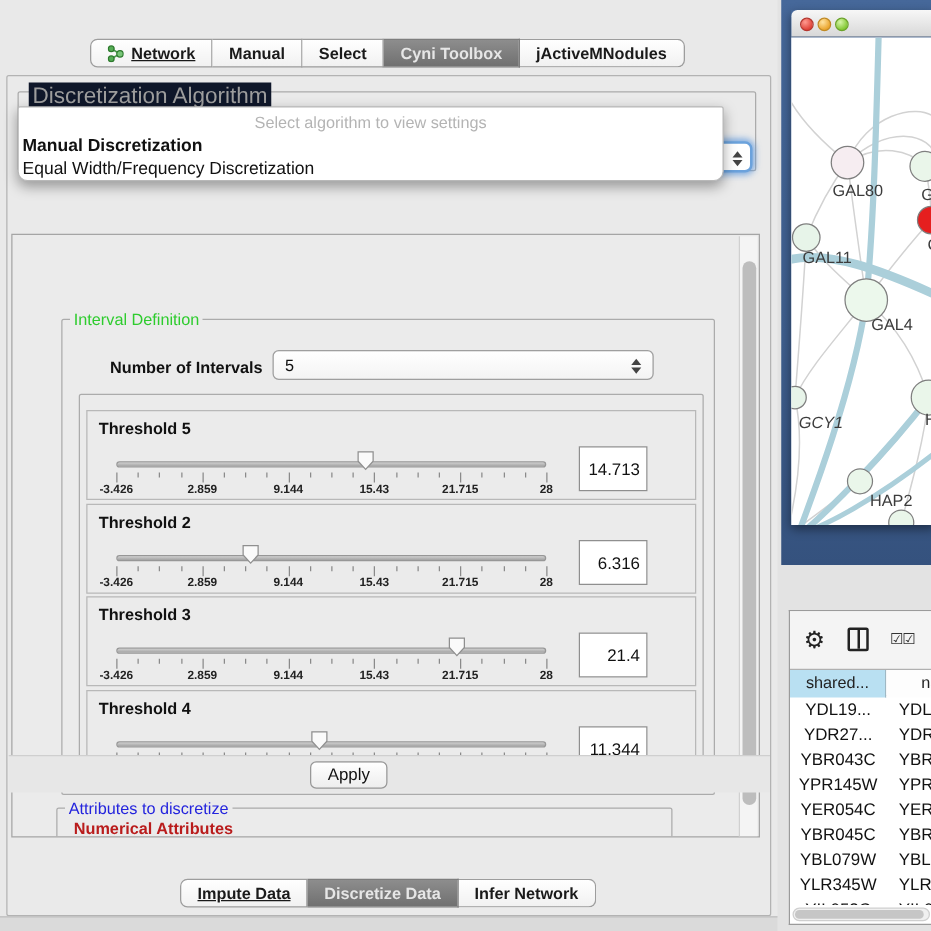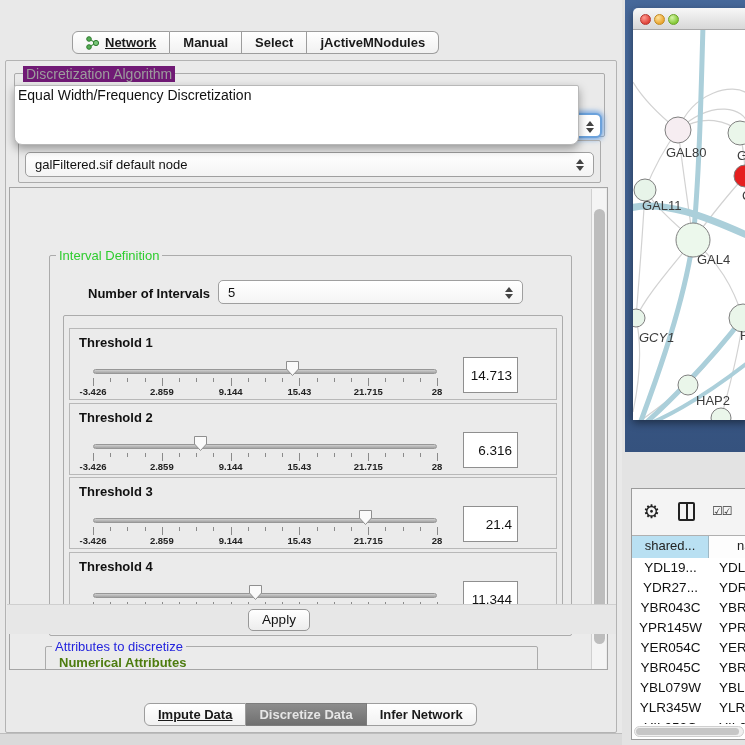--- a/index.html
+++ b/index.html
@@ -22,21 +22,21 @@
   .seg:last-child { border-radius:0 6px 6px 0;justify-content:center; }
   .seg.sel { background:linear-gradient(#8d8d8d,#707070); color:#e6e6e6; border-color:#7d7d7d; }
   #net-tab-icon { margin-right:6px; }
 
   
   #cp-body { position:absolute; left:5px; top:60px; width:612px; height:673px;
              background:#eaeaea; border:1px solid #b3b3b3; border-radius:2px; }
 
   
   #algo-group { position:absolute; left:8px; top:12px; width:591px; height:64px; border:1px solid #ababab; border-radius:2px; }
-  #algo-group-title { position:absolute; left:8px; top:-8px; background:#701a75; padding:0 3px; font-size:14px; color:#9d9d9d; }
+  #algo-group-title { position:absolute; left:8px; top:-8px; background:#0f172a; padding:0 3px; font-size:18px; color:#9d9d9d; }
   #algo-combo { position:absolute; left:17px; top:39px; width:570px; height:25px; background:#fff;
                 border:2px solid #6ba2dc; border-radius:6px; box-shadow:0 0 5px 2px rgba(90,150,220,.75); }
   #algo-combo .stepper { right:3px; }
 
   
   #algo-popup { position:absolute; left:8px; top:24px; width:565px; height:60px; background:#fff;
                 border:1px solid #b8b8b8; border-radius:2px 2px 8px 8px; box-shadow:0 4px 10px rgba(0,0,0,.35); z-index:30; }
   #algo-popup .ph { margin-top:3px; text-align:center; font-size:13px; color:#b4b4b4; height:18px; line-height:18px; }
   #algo-popup .opt { font-size:14px; color:#111; height:18px; line-height:18px; padding-left:3px; white-space:nowrap; }
   #algo-popup .opt.bold { font-weight:bold; }
@@ -76,21 +76,21 @@
            background:linear-gradient(#cfcfcf,#a3a3a3); border:1px solid #979797; }
   .thumb-svg { position:absolute; top:31px; margin-left:-7px; }
   .ticks { position:absolute; left:0; top:49px; width:344px; height:8px; }
   .ticks i { position:absolute; top:0; width:1px; background:#8a8a8a; }
   .tick-labels { position:absolute; left:0; top:57px; width:344px; height:12px; }
   .tick-labels span { position:absolute; transform:translateX(-50%); font-size:9.5px; font-weight:bold; color:#222; white-space:nowrap; }
   .thr-value { position:absolute; left:393px; top:28px; width:55px; height:36px; background:#fff; border:1px solid #8f8f8f;
                font-family:"Liberation Sans",sans-serif; font-size:13.5px; color:#111; text-align:right; padding-right:5px; }
 
   #attr-group { left:35px; top:458px; width:493px; height:150px; }
-  #attr-list-label { position:absolute; left:13px; top:8px; font-size:13px; font-weight:bold; color:#4d7c0f; }
+  #attr-list-label { position:absolute; left:13px; top:8px; font-size:13px; font-weight:bold; color:#b91c1c; }
 
   #apply-row { position:absolute; left:1px; top:543px; width:609px; height:30px; background:#e7e7e7; border-top:1px solid #cfcfcf; }
   #apply-btn { position:absolute; left:241px; top:4px; width:62px; height:22px; background:linear-gradient(#ffffff,#ededed);
                border:1px solid #989898; border-radius:5px; font-size:13.5px; color:#111; text-align:center; line-height:20px; }
 
   #bottom-tabs { position:absolute; left:138px; top:642px; height:23px; display:flex; }
 
   #bottom-strip { position:absolute; left:0; top:733px; width:745px; height:12px; background:#dadada; border-top:1px solid #bdbdbd; }
 
   
@@ -144,69 +144,64 @@
           <circle cx="10" cy="7" r="2.6" fill="#77c577" stroke="#2e7a2e"></circle>
         </svg>
         <span>Network</span>
       </div>
       <div class="seg">
           <span>Manual</span>
         </div>
       <div class="seg">
           <span>Select</span>
         </div>
+      <div class="seg sel">
+          <span>Cyni Toolbox</span>
+        </div>
       <div class="seg">
           <span>jActiveMNodules</span>
         </div>
     </div>
 
     <div id="cp-body">
 
       <div id="algo-group" class="groupbox">
         <div id="algo-group-title">Discretization Algorithm</div>
         <div id="algo-combo">
           <div class="stepper">
               <i class="tri-up"></i>
               <i class="tri-dn"></i>
             </div>
         </div>
       </div>
 
       <div id="algo-popup">
+        <div class="ph">Select algorithm to view settings</div>
+        <div class="opt bold">Manual Discretization</div>
         <div class="opt">Equal Width/Frequency Discretization</div>
       </div>
 
-      <div id="tabledata-group" class="groupbox">
-        <div id="tabledata-title">Table Data</div>
-        <div id="tabledata-combo">
-          <span class="combo-text">galFiltered.sif default node</span>
-          <div class="stepper">
-              <i class="tri-up"></i>
-              <i class="tri-dn"></i>
-            </div>
-        </div>
-      </div>
 
       <div id="scroll-area">
 
         <div id="interval-group" class="groupbox">
           <div class="gtitle green">Interval Definition</div>
           <div id="noi-label">Number of Intervals</div>
           <div id="noi-combo">
             <span class="combo-text">5</span>
             <div class="stepper">
                 <i class="tri-up"></i>
                 <i class="tri-dn"></i>
               </div>
           </div>
 
           <div id="thr-group" class="groupbox">
 
             <div class="thr" style="top:12px">
-              <div class="thr-label">Threshold 1</div>
+              <div class="thr-label">Threshold 5</div>
               <div class="slider">
                 <div class="track"></div>
                 <svg class="thumb-svg" width="15" height="17" viewBox="0 0 15 17" style="left: 57.7197%;">
                     <path d="M1.5,1.5 h12 v7.5 l-6,6.5 l-6,-6.5 z" fill="#fafafa" stroke="#8f8f8f"></path>
                   </svg>
                 <div class="ticks">
                     <i style="left: 0%; height: 8px;"></i>
                     <i style="left: 5%; height: 4px;"></i>
                     <i style="left: 10%; height: 4px;"></i>
                     <i style="left: 15%; height: 4px;"></i>

